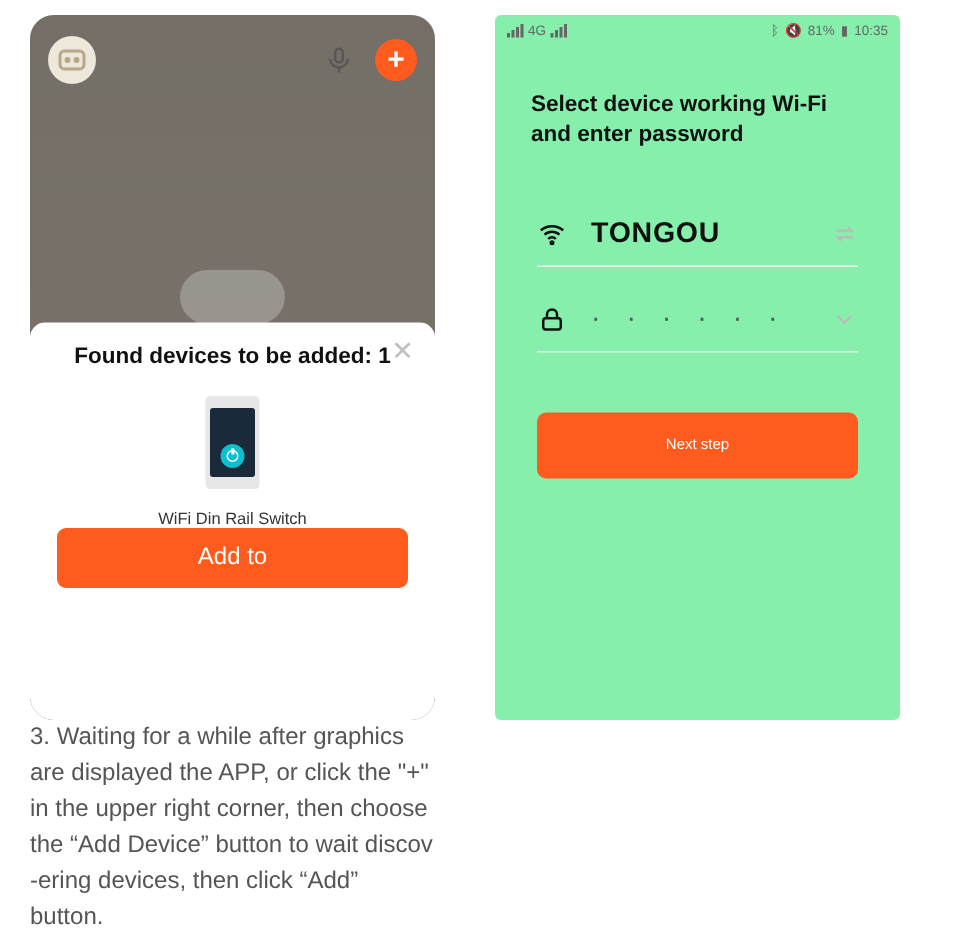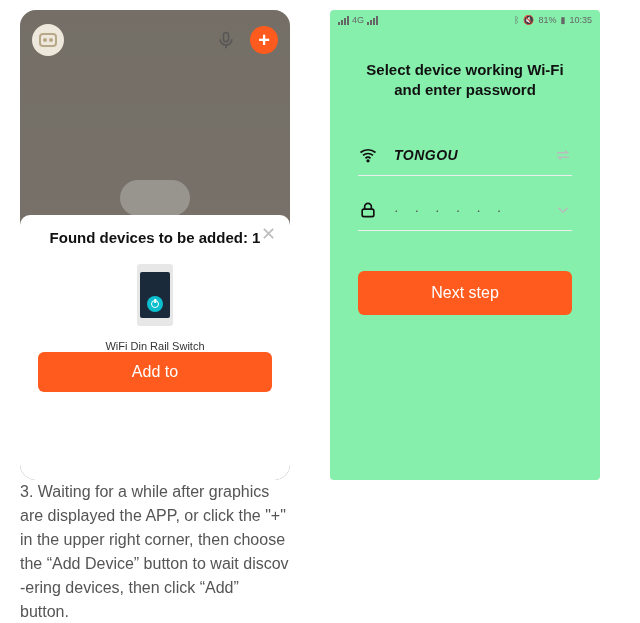--- a/index.html
+++ b/index.html
@@ -211,21 +211,20 @@
   .signal-bars span:nth-child(3){height:7px;}
   .signal-bars span:nth-child(4){height:9px;}
   .cancel-link {
     padding: 20px 20px 0 20px;
     font-size: 13px;
     color: #333;
     cursor: pointer;
   }
   .wifi-title {
     margin-top: 30px;
-    text-align: center;
     font-size: 15px;
     font-weight: 700;
     color: #111;
     line-height: 1.35;
     padding: 0 24px;
   }
   .wifi-row {
     margin: 44px 28px 0 28px;
     display: flex;
     align-items: center;
@@ -236,43 +235,42 @@
     margin-top: 24px;
   }
   .row-icon {
     width: 20px; height: 20px;
     margin-right: 16px;
     display: flex;
     align-items: center; justify-content: center;
   }
   .row-value {
     flex: 1;
-    font-size: 14px;
+    font-size: 19px;
     font-weight: 700;
     color: #111;
     letter-spacing: 0.5px;
-    font-style: italic;
   }
   .row-value.dots {
     font-weight: 400;
     letter-spacing: 6px;
     color: #555;
   }
   .row-tail {
     width: 18px; height: 18px;
     color: #bbb;
   }
   .next-btn {
     margin: 40px 28px 0 28px;
     height: 44px;
     background: #ff5b1f;
     color: #fff;
     border: none;
     border-radius: 6px;
-    font-size: 16px;
+    font-size: 10px;
     font-weight: 500;
     cursor: pointer;
   }
 
   
   .instruction {
     font-size: 16px;
     line-height: 1.5;
     color: #555;
     white-space: pre-line;

